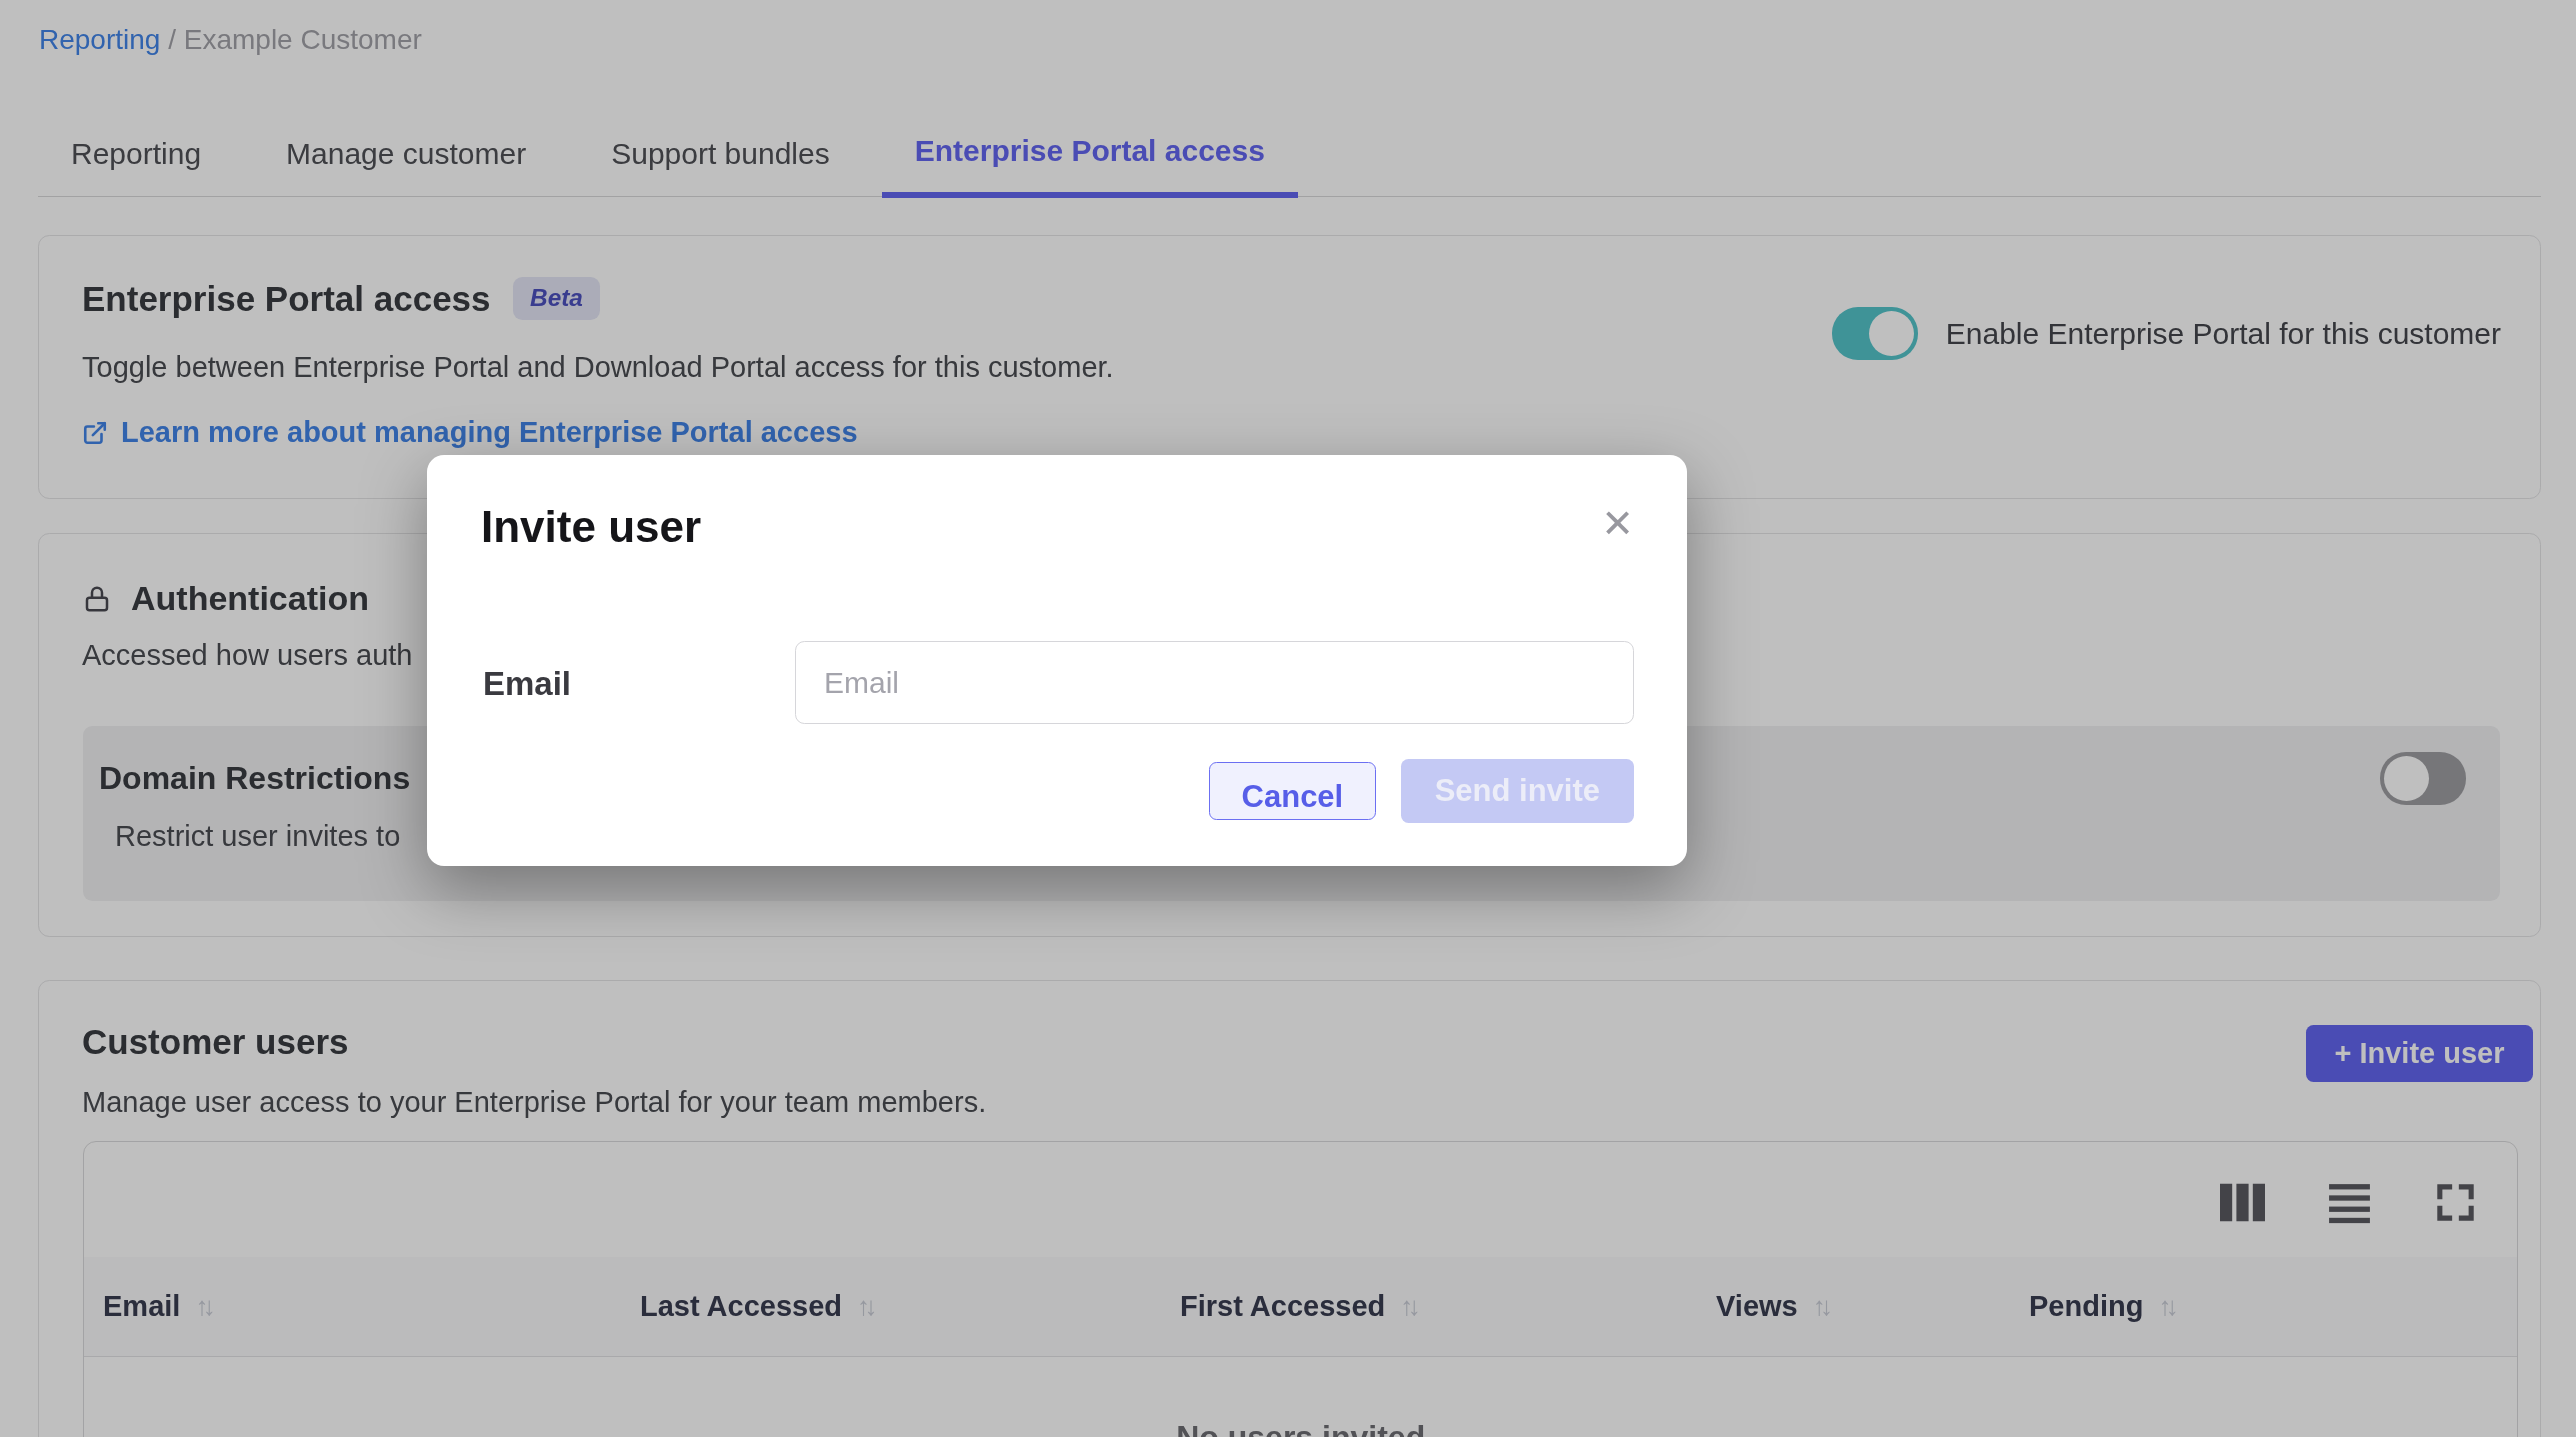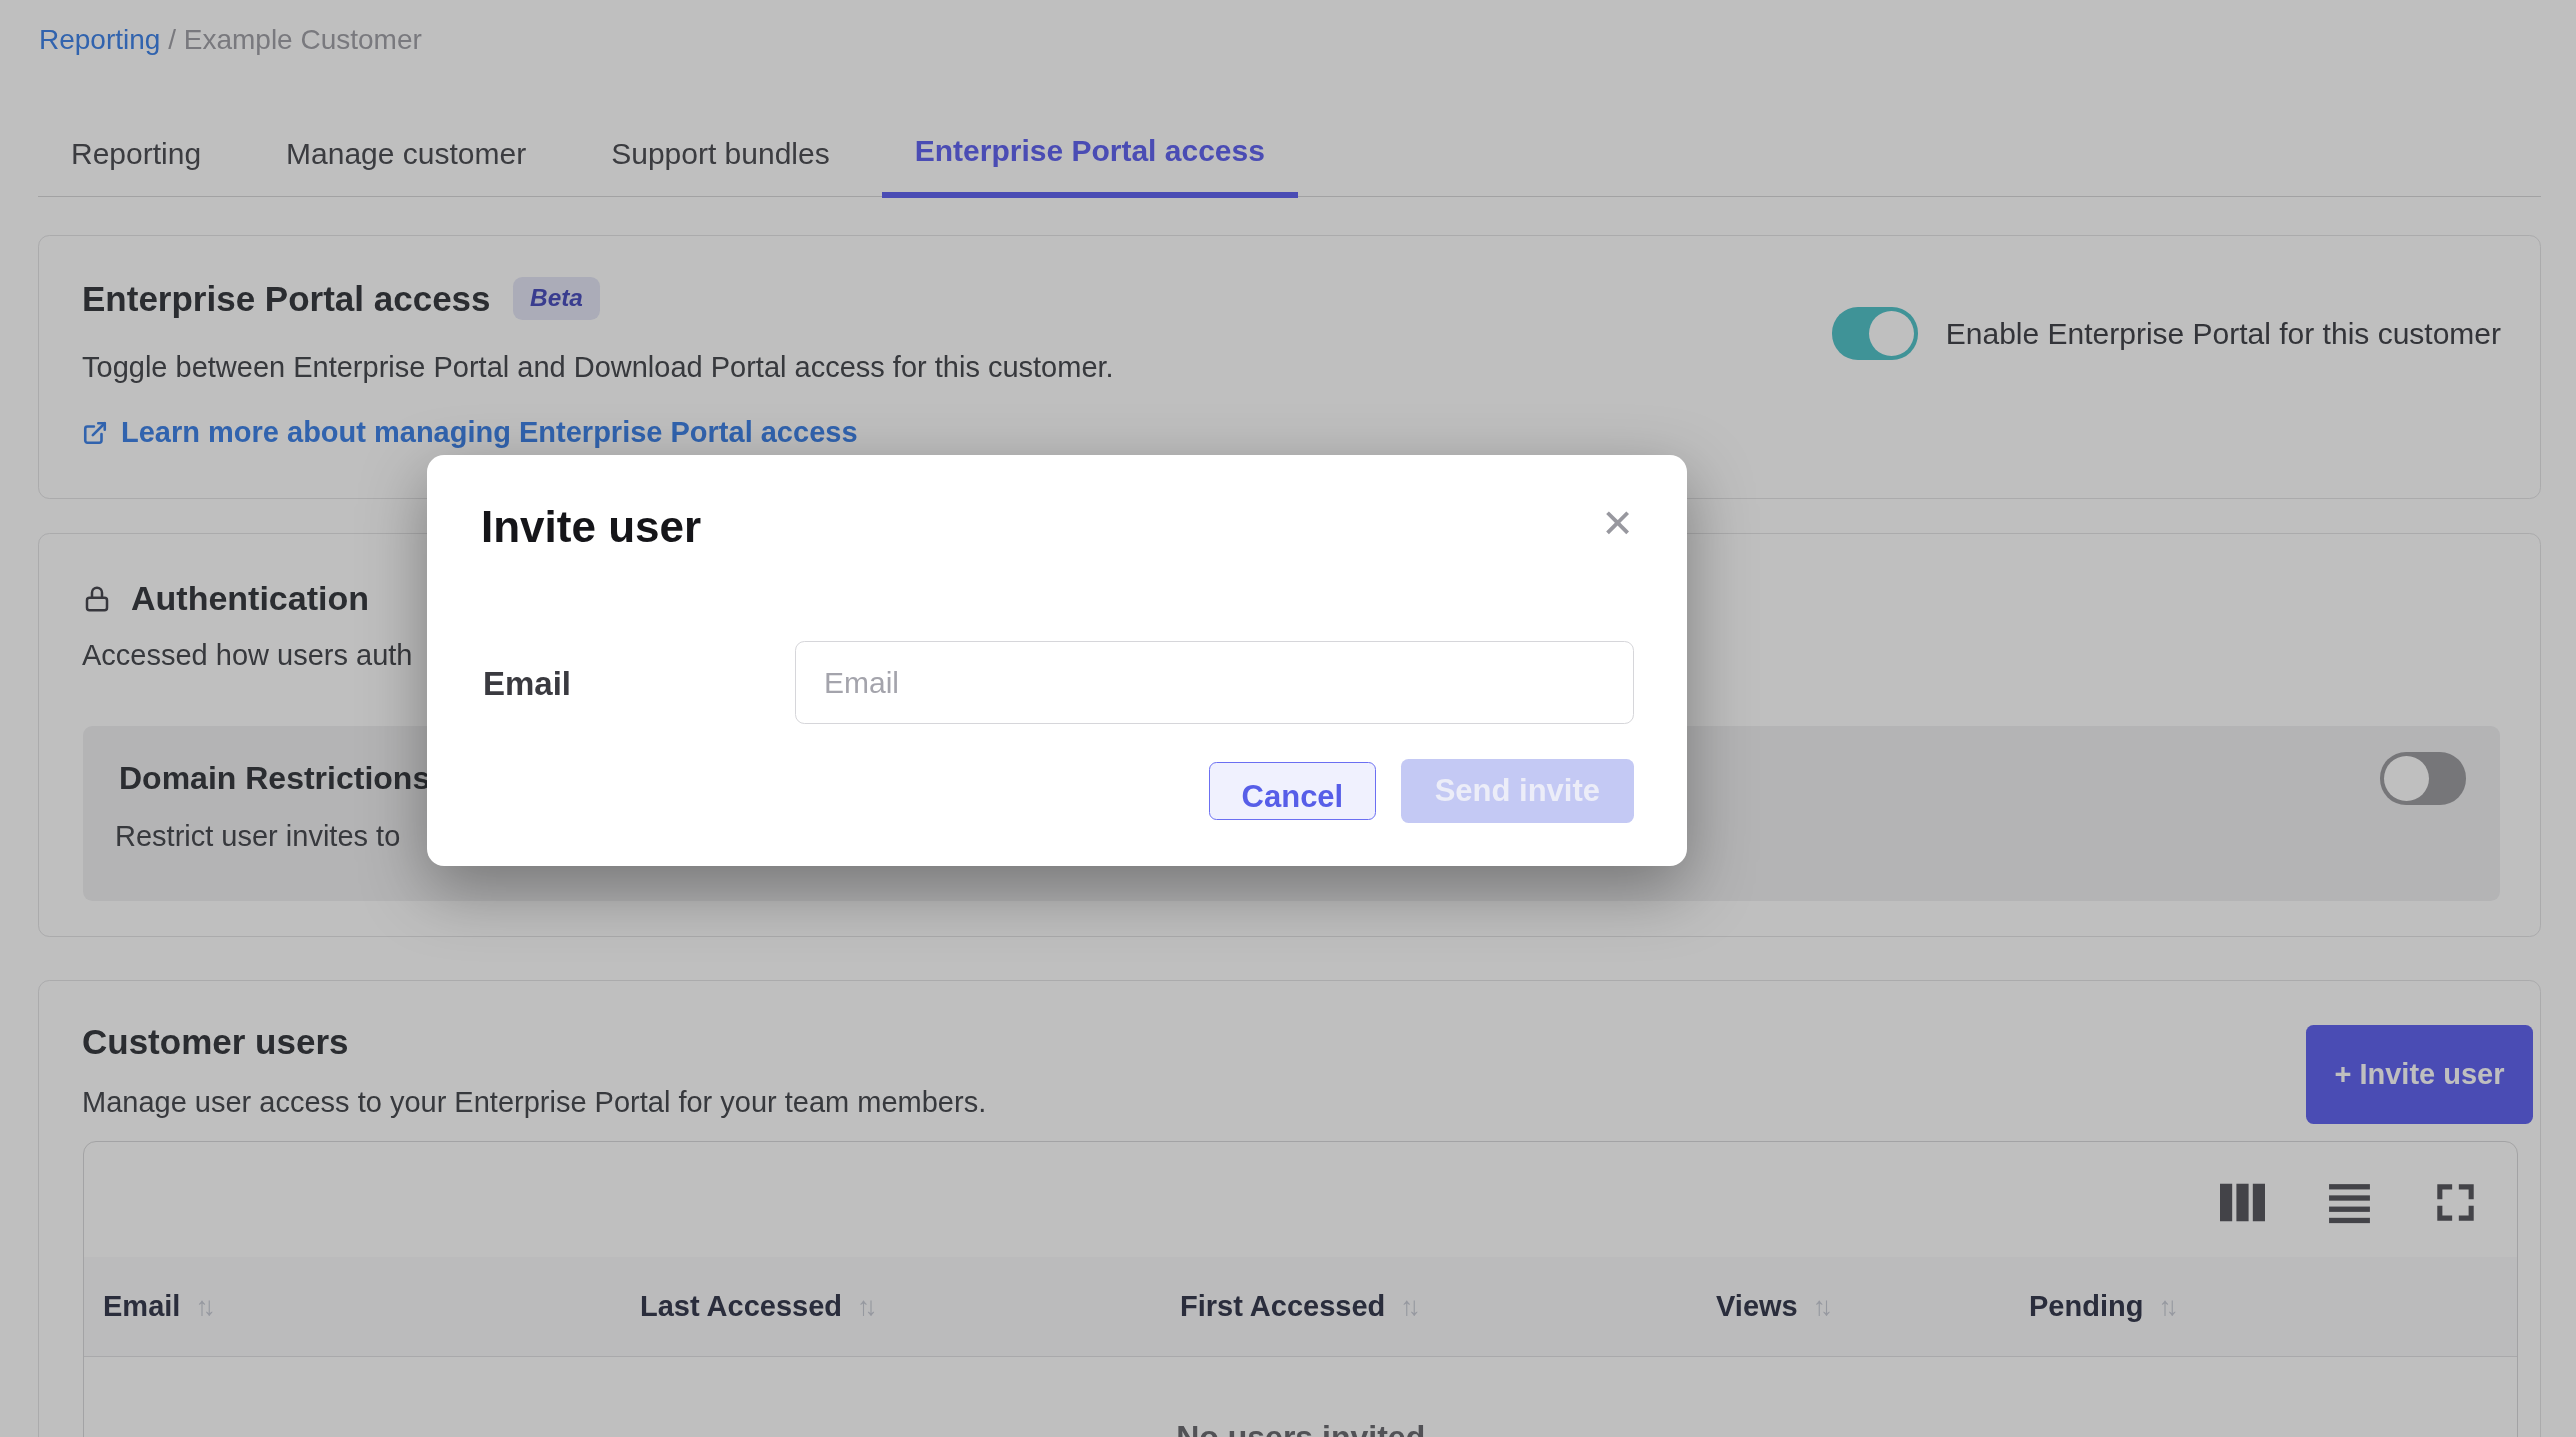--- a/index.html
+++ b/index.html
@@ -66,29 +66,29 @@
   .toggle.on  .knob { right:3.8px; }
   .toggle.off .knob { left:3.8px; }
   .toggle-label { font-size:30px; color:#44464c; }
 
   
   .auth-head { position:absolute; left:43px; top:45px; display:flex; align-items:center; gap:19px; font-size:34px; font-weight:bold; color:#3a3d42;justify-content:space-between; }
   .domain-panel {
     position:absolute; left:44px; right:40px; top:192px; height:175px;
     background:#f0f0f2; border-radius:9.4px;
   }
-  .domain-title { position:absolute; left:36px; top:34px; font-size:32px; font-weight:600; color:#3a3d42; }
+  .domain-title { position:absolute; left:16px; top:34px; font-size:32px; font-weight:600; color:#3a3d42; }
   .domain-desc  { position:absolute; left:32px; top:94px; font-size:29px; color:#4a4c52; }
   #domain-toggle-row { right:34px; top:26px; }
 
   
   .invite-btn {
     position:absolute; right:7.5px; top:44px;
     background:#6366f1; color:#ffffff; border:none; border-radius:7.5px;
-    font-size:29px; font-weight:bold; padding:33px 28px; cursor:pointer;
+    font-size:29px; font-weight:bold; padding:12px 28px; cursor:pointer;
     font-family:"Liberation Sans", sans-serif;
   }
   .table-box {
     position:absolute; left:44px; right:21.6px; top:160px; height:564px;
     border:1.9px solid #dadadc; border-radius:13px; background:#fff; overflow:hidden;
   }
   .table-toolbar { position:relative; height:115px; }
   .toolbar-icons { position:absolute; right:38px; top:36px; display:flex; gap:58px; align-items:center; }
   .tb-icon { cursor:pointer; display:flex; align-items:center; justify-content:center; }
 

